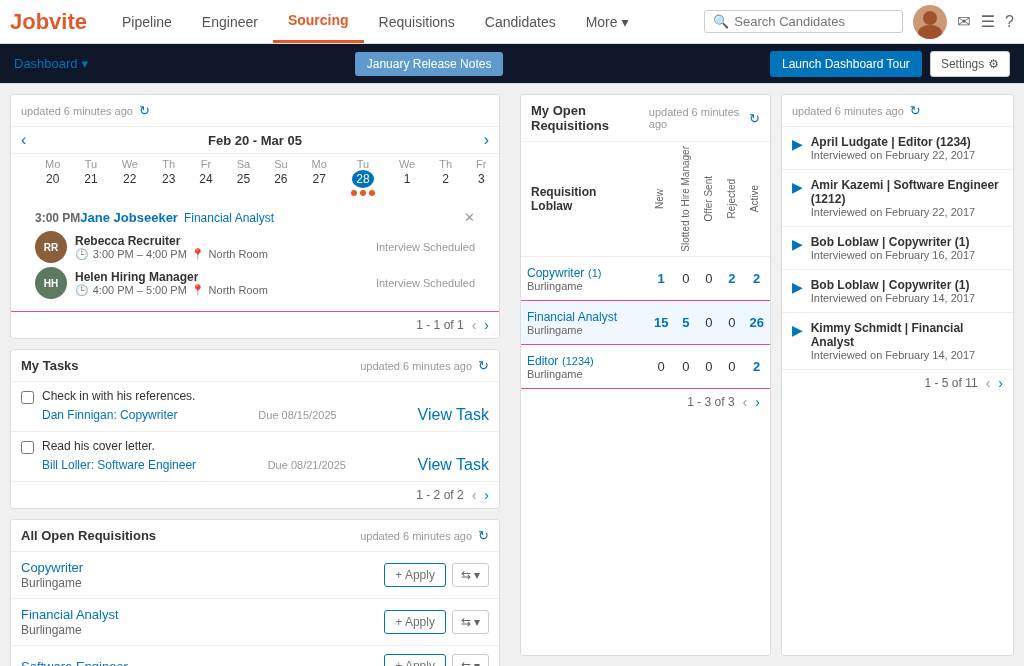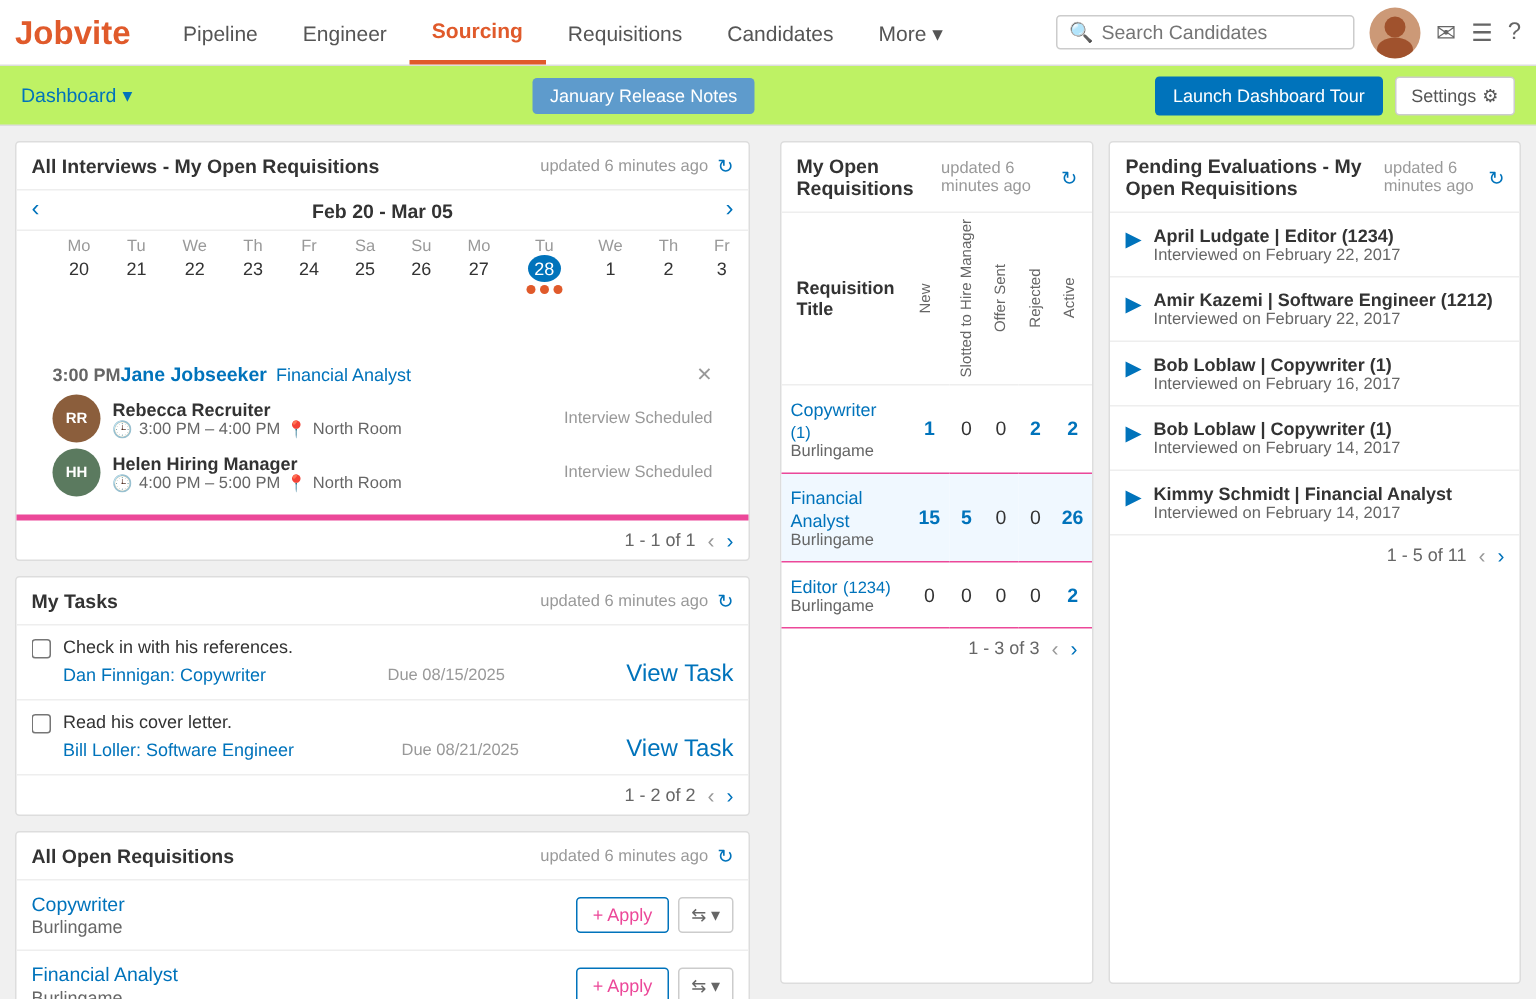--- a/index.html
+++ b/index.html
@@ -12,21 +12,21 @@
     .nav-item { padding: 0 15px; height: 100%; display: flex; align-items: center; cursor: pointer; color: #555; font-size: 14px; text-decoration: none; }
     .nav-item.active { border-bottom: 3px solid #e05a2b; color: #e05a2b; font-weight: bold; }
     .nav-more { display: flex; align-items: center; gap: 4px; }
     .nav-right { display: flex; align-items: center; gap: 10px; margin-left: auto; }
     .search-wrap { display: flex; align-items: center; border: 1px solid #ccc; border-radius: 3px; padding: 3px 8px; background: #fff; }
     .search-wrap input { border: none; outline: none; font-size: 13px; width: 160px; }
     .icon-circle { width: 32px; height: 32px; border-radius: 50%; background: #ddd; display: flex; align-items: center; justify-content: center; cursor: pointer; overflow: hidden; }
     .nav-icon { color: #666; cursor: pointer; font-size: 16px; }
 
     
-    .sub-header { display: flex; align-items: center; background: #bef264; border-bottom: 1px solid #ddd; padding: 8px 14px; height: 40px; }
+    .sub-header { display: flex; align-items: center; background: #0f172a; border-bottom: 1px solid #ddd; padding: 8px 14px; height: 40px; }
     .breadcrumb { color: #0073bb; font-size: 13px; cursor: pointer; display: flex; align-items: center; gap: 4px; }
     .sub-header-center { flex: 1; display: flex; justify-content: center; }
     .release-notes-btn { background: #5e9bcc; color: #fff; border: none; border-radius: 3px; padding: 5px 12px; font-size: 12px; cursor: pointer; }
     .sub-header-right { display: flex; gap: 8px; }
     .dashboard-tour-btn { background: #0073bb; color: #fff; border: none; border-radius: 3px; padding: 5px 12px; font-size: 12px; cursor: pointer; }
     .settings-btn { background: #fff; color: #555; border: 1px solid #ccc; border-radius: 3px; padding: 5px 10px; font-size: 12px; cursor: pointer; display: flex; align-items: center; gap: 4px; }
 
     
     .main { display: flex; height: calc(666px - 44px - 40px); overflow: hidden; }
     .left-panel { width: 510px; padding: 10px; display: flex; flex-direction: column; gap: 10px; overflow-y: auto; }
@@ -45,21 +45,21 @@
     .cal-range { font-size: 13px; font-weight: bold; }
     .calendar-days { display: flex; padding: 4px 10px; }
     .cal-day { width: 30px; text-align: center; margin-left: 24px; }
     .cal-day-name { font-size: 11px; color: #999; }
     .cal-day-num { font-size: 12px; padding: 2px 0; }
     .cal-day-num.active { background: #0073bb; color: #fff; border-radius: 50%; width: 22px; margin: 0 auto; }
     .cal-dots { display: flex; gap: 3px; justify-content: center; padding: 2px 0; }
     .dot { width: 6px; height: 6px; border-radius: 50%; }
 
     
-    .interview-event { padding: 8px 24px; border-bottom: 4px solid #ec4899; margin-top: 32px; }
+    .interview-event { padding: 8px 24px; border-bottom: 1px solid #ec4899; }
     .event-time-header { display: flex; align-items: center; justify-content: space-between; margin-bottom: 6px; }
     .event-time { font-size: 12px; color: #666; font-weight: bold; }
     .event-title-link { color: #0073bb; font-size: 13px; font-weight: bold; cursor: pointer; }
     .event-close { color: #999; cursor: pointer; }
     .attendee-row { display: flex; align-items: center; margin: 4px 0; gap: 8px; }
     .avatar-sm { width: 32px; height: 32px; border-radius: 50%; background: #ccc; overflow: hidden; display: flex; align-items: center; justify-content: center; font-size: 10px; color: #fff; font-weight: bold; }
     .attendee-info { flex: 1; }
     .attendee-name { font-weight: bold; font-size: 12px; }
     .attendee-detail { font-size: 11px; color: #666; display: flex; align-items: center; gap: 4px; }
     .attendee-status { font-size: 11px; color: #999; }
@@ -76,21 +76,21 @@
     .task-meta { display: flex; justify-content: space-between; align-items: center; }
     .task-due { font-size: 11px; color: #999; }
     .task-view { color: #0073bb; font-size: 16px; cursor: pointer; }
 
     
     .req-row { display: flex; align-items: center; padding: 8px 10px; border-bottom: 1px solid #eee; }
     .req-info { flex: 1; }
     .req-title-link { color: #0073bb; font-size: 13px; cursor: pointer; display: block; }
     .req-location { font-size: 12px; color: #666; }
     .req-actions { display: flex; align-items: center; gap: 6px; }
-    .apply-btn { background: #fff; border: 1px solid #0073bb; color: #ec4899; border-radius: 3px; padding: 4px 10px; font-size: 12px; cursor: pointer; display: flex; align-items: center; gap: 4px; }
+    .apply-btn { background: #fff; border: 1px solid #0073bb; color: #737373; border-radius: 3px; padding: 4px 10px; font-size: 12px; cursor: pointer; display: flex; align-items: center; gap: 4px; }
     .share-btn { background: #fff; border: 1px solid #ccc; color: #666; border-radius: 3px; padding: 4px 8px; font-size: 12px; cursor: pointer; display: flex; align-items: center; gap: 3px; }
 
     
     .req-table { width: 100%; border-collapse: collapse; }
     .req-table th { font-size: 10px; font-weight: normal; color: #666; text-align: center; padding: 4px 6px; border-bottom: 1px solid #eee; }
     .req-table th.left-align { text-align: left; }
     .req-table td { padding: 8px 6px; border-bottom: 1px solid #ec4899; text-align: center; font-size: 13px; }
     .req-table td.left-align { text-align: left; }
     .req-link { color: #0073bb; cursor: pointer; font-size: 12px; }
     .req-count { color: #0073bb; cursor: pointer; font-size: 11px; }
@@ -162,21 +162,20 @@
     </button>
   </div>
 </div>
 
 <div class="main">
 
   <div class="left-panel">
 
     <div class="card">
       <div class="card-header">
-        <span class="card-title">All Interviews - My Open Requisitions</span>
         <div class="card-meta">
           <span>updated 6 minutes ago</span>
           <span class="refresh-icon">↻</span>
         </div>
       </div>
       <div class="calendar-nav">
         <button class="cal-arrow">‹</button>
         <span class="cal-range">Feb 20 - Mar 05</span>
         <button class="cal-arrow">›</button>
       </div>
@@ -378,21 +377,21 @@
       <div class="card-header">
         <span class="card-title">My Open Requisitions</span>
         <div class="card-meta">
           <span>updated 6 minutes ago</span>
           <span class="refresh-icon">↻</span>
         </div>
       </div>
       <table class="req-table" style="width:100%;">
         <thead>
           <tr>
-            <th class="left-align" style="width:160px; font-weight:bold; color:#333; font-size:12px; padding:8px 10px;">Requisition Title</th>
+            <th class="left-align" style="width:160px; font-weight:bold; color:#333; font-size:12px; padding:8px 10px;">Requisition Loblaw</th>
             <th>
                 <div class="rotated-header">New</div>
               </th>
             <th>
                 <div class="rotated-header">Slotted to Hire Manager</div>
               </th>
             <th>
                 <div class="rotated-header">Offer Sent</div>
               </th>
             <th>
@@ -443,21 +442,20 @@
       </table>
       <div class="pagination-row">
         <span>1 - 3 of 3</span>
         <button class="page-arrow">‹</button>
         <button class="page-arrow active">›</button>
       </div>
     </div>
 
     <div class="card">
       <div class="card-header">
-        <span class="card-title">Pending Evaluations - My Open Requisitions</span>
         <div class="card-meta">
           <span>updated 6 minutes ago</span>
           <span class="refresh-icon">↻</span>
         </div>
       </div>
       <div class="eval-row">
         <span class="eval-arrow">▶</span>
         <div class="eval-content">
           <div class="eval-name">April Ludgate | Editor (1234)</div>
           <div class="eval-date">Interviewed on February 22, 2017</div>

